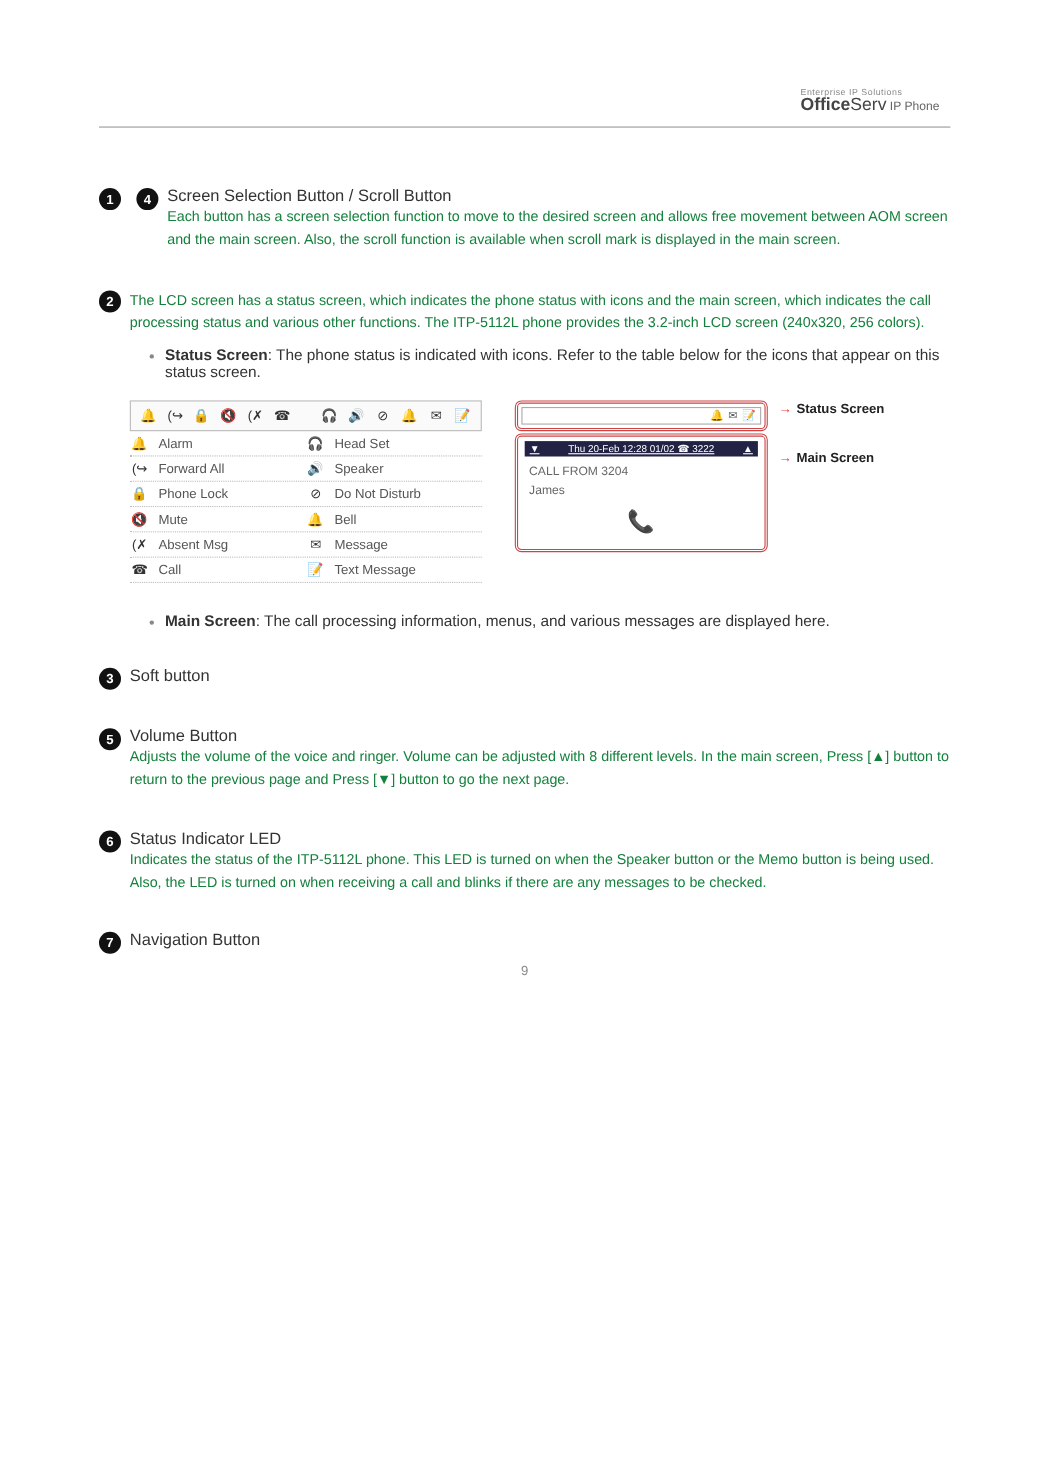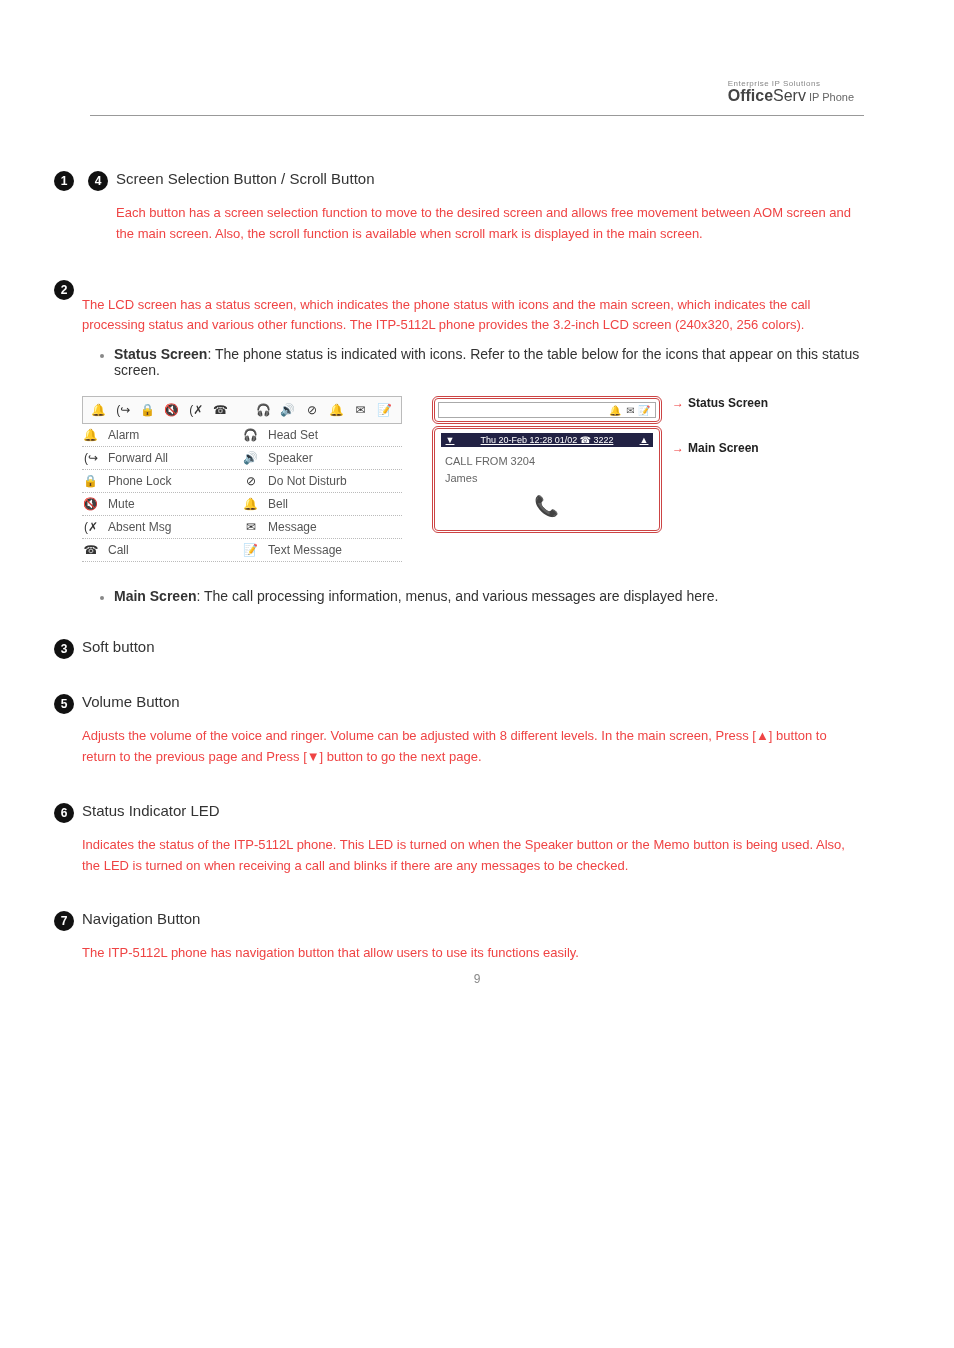--- a/index.html
+++ b/index.html
@@ -6,21 +6,21 @@
   body {
     width: 954px;
     height: 1348px;
     background: #fff;
     font-family: Arial, Helvetica, sans-serif;
     color: #333;
     position: relative;
     font-size: 14px;
   }
   .page {
-    padding: 80px 90px 40px 54px;
+    padding: 80px 90px 40px 90px;
     position: relative;
   }
   .header-brand {
     position: absolute;
     top: 80px;
     right: 100px;
     text-align: left;
     line-height: 1;
   }
   .brand-small { font-size: 8px; color: #888; letter-spacing: 0.5px; }
@@ -46,21 +46,21 @@
     font-size: 12px;
     font-weight: bold;
     display: inline-flex;
     align-items: center;
     justify-content: center;
     margin-right: 8px;
     margin-top: 1px;
   }
   .sec-body { flex: 1; }
   .sec-title { font-size: 15px; color: #333; }
-  .sec-desc { font-size: 13px; color: #ef4444; line-height: 1.6; margin-top: 16px; }
+  .sec-desc { font-size: 13px; color: #15803d; line-height: 1.6; margin-top: 0; }
   .bullet-line { display:flex; align-items:flex-start; margin-top:10px; margin-left:18px; }
   .bullet-dot { width:4px; height:4px; background:#888; border-radius:50%; margin-top:8px; margin-right:10px; flex-shrink:0; }
 
   .icon-table-wrap { display:flex; gap:30px; margin-top:18px; align-items:flex-start; }
   .icon-table {
     width: 320px;
     font-size: 12px;
     color: #555;
   }
   .icon-row-head {
@@ -313,20 +313,19 @@
       <div class="sec-body">
         <div class="sec-title">Status Indicator LED</div>
         <div class="sec-desc">Indicates the status of the ITP-5112L phone. This LED is turned on when the Speaker button or the Memo button is being used.  Also, the LED is turned on when receiving a call and blinks if there are any messages to be checked.</div>
       </div>
     </div>
 
     <div class="section">
       <span class="numcircle">7</span>
       <div class="sec-body">
         <div class="sec-title">Navigation Button</div>
-        <div class="sec-desc">The ITP-5112L phone has navigation button that allow users to use its functions easily.</div>
       </div>
     </div>
 
   </div>
 
   <div class="footer">9</div>
 </div>
 
 </body></html>

